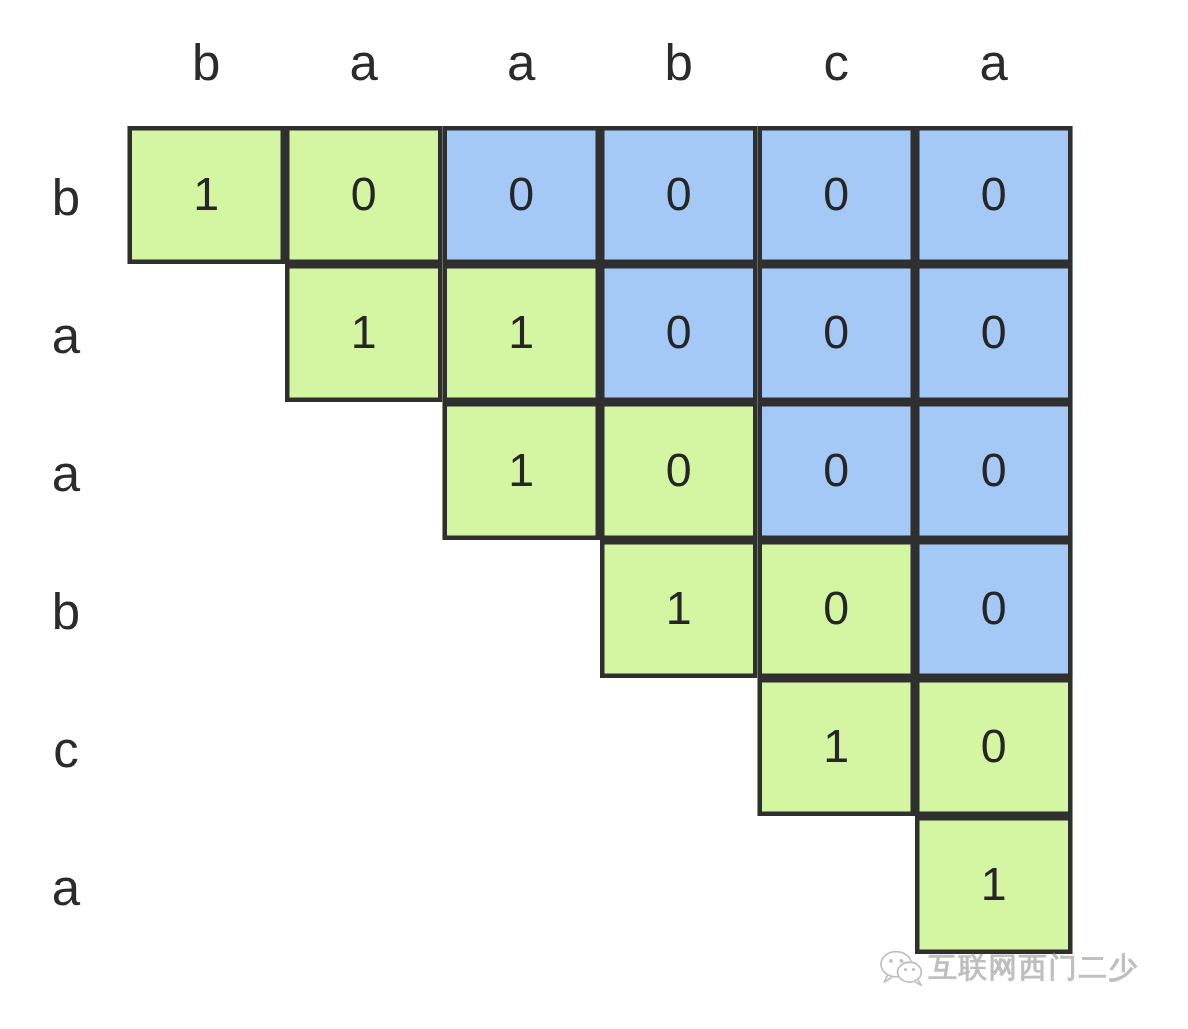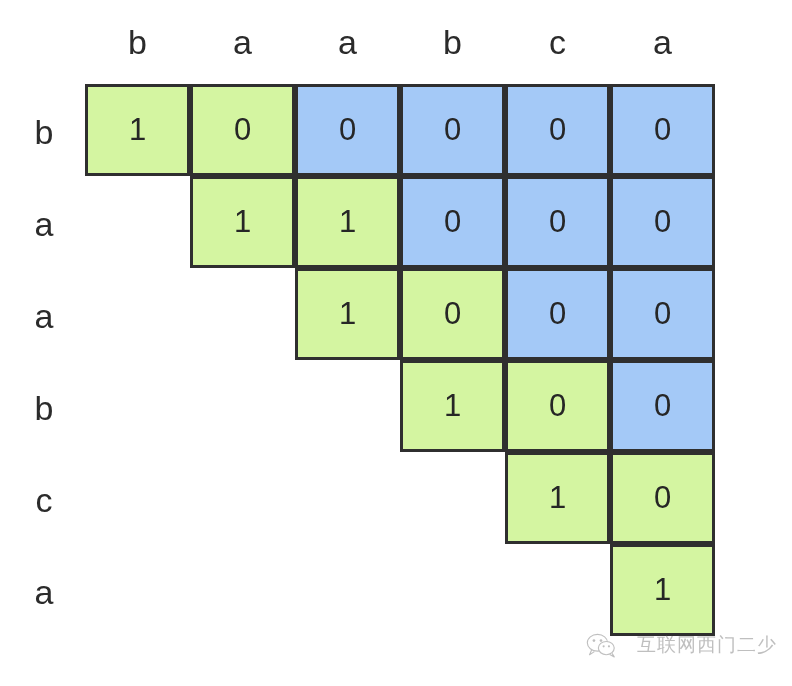--- a/index.html
+++ b/index.html
@@ -62,22 +62,23 @@
   .cell.green { background: #d4f5a1; }
   .cell.blue  { background: #a4c9f7; }
 
   
   #watermark {
     position: absolute;
     left: 586px;
     top: 632px;
     display: flex;
     align-items: center;
-    gap: 21px;
+    gap: 3px;
     opacity: 0.55;
+    font-weight: bold;
   }
   #watermark .wm-logo {
     width: 30px;
     height: 26px;
     flex: 0 0 auto;
   }
   #watermark .wm-text {
     font-size: 19px;
     letter-spacing: 1px;
     color: #8c8c8c;

